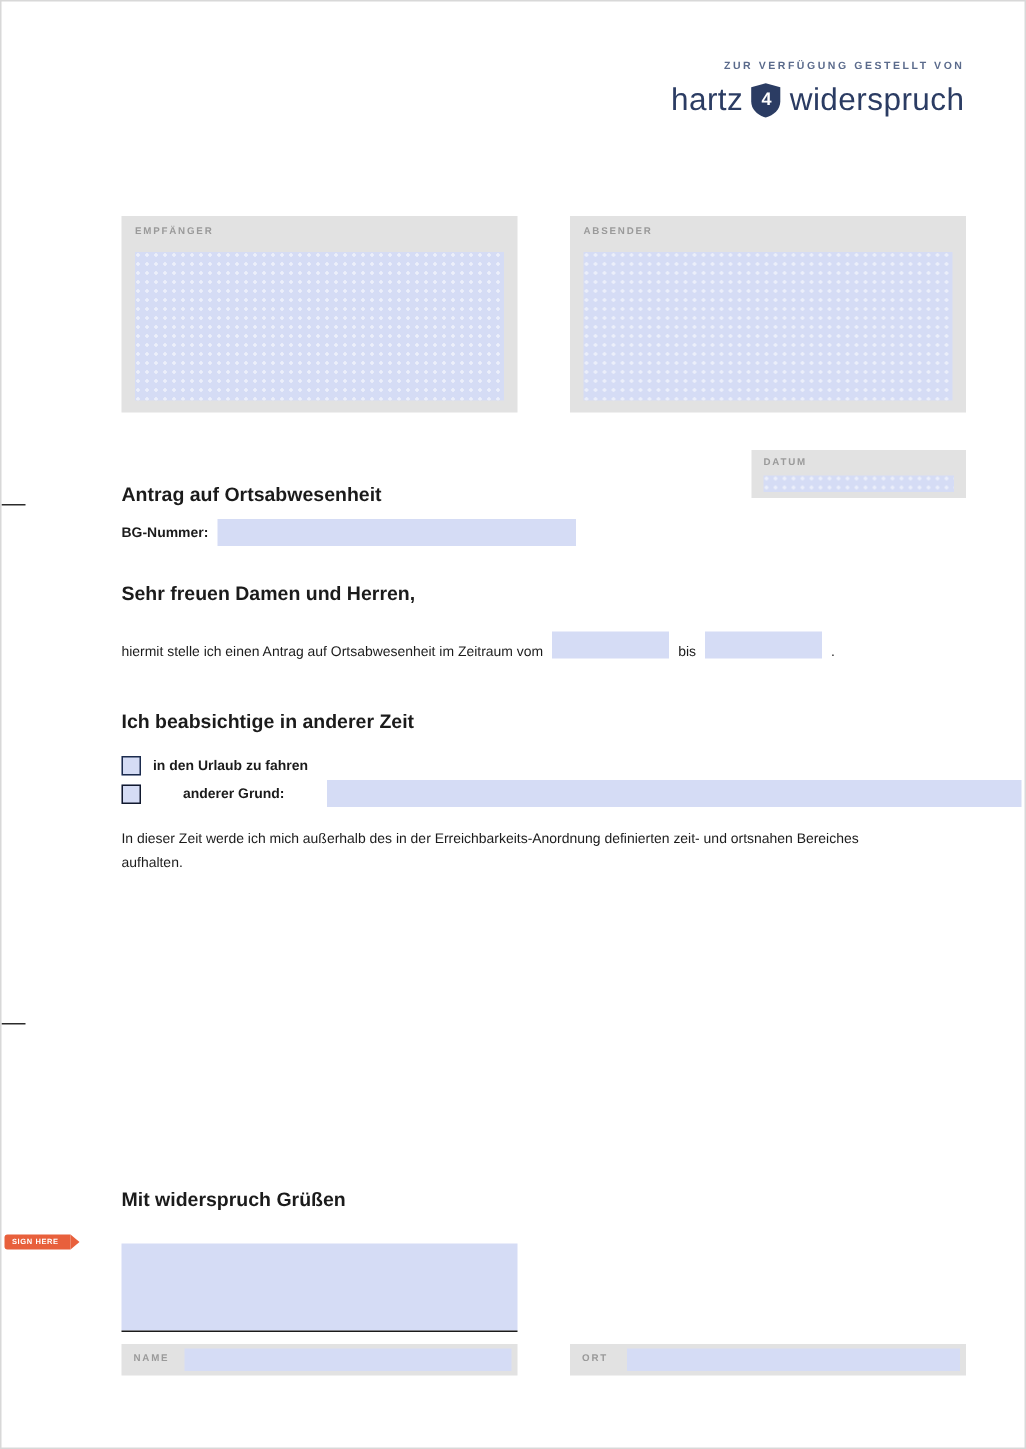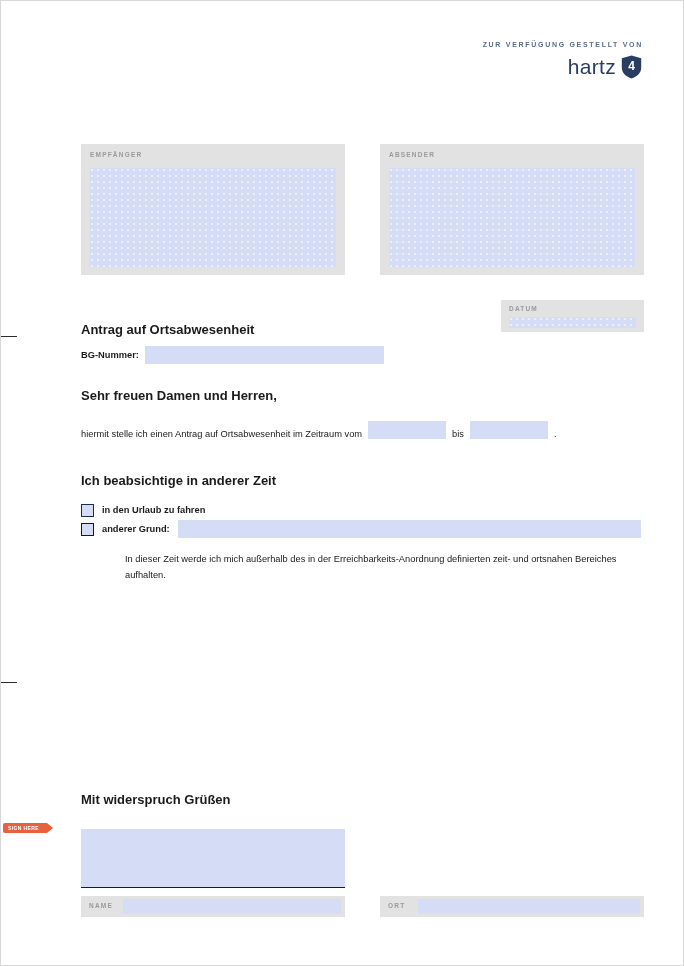--- a/index.html
+++ b/index.html
@@ -176,32 +176,31 @@
     background: #d5dcf5;
     border: 1px solid #1b2b4d;
     box-sizing: border-box;
     margin-right: 8px;
     flex: 0 0 auto;
   }
   .checkbox.dark { border: 1.6px solid #11192e; }
   .check-label { font-size: 9.3px; color: #1b1b1b; font-weight: 700; }
 
   #check-urlaub { left: 80px; top: 501px; text-align: center; }
-  #check-anderer { left: 80px; top: 520px; }
+  #check-anderer { left: 80px; top: 520px; gap: 20px; }
   #other-reason-input { width: 463px; margin-left: 8px; }
 
   #para-2 {
     position: absolute;
     left: 80px;
     top: 550px;
     width: 520px;
     font-size: 9.3px;
     color: #1b1b1b;
     line-height: 16px;
-    margin-left: 44px;
   }
   #para-3 {
     position: absolute;
     left: 80px;
     top: 598px;
     width: 520px;
     font-size: 9.3px;
     color: #1b1b1b;
     line-height: 16px;
   }
@@ -308,20 +307,21 @@
   <div class="brand">
     <div class="brand-kicker">ZUR VERFÜGUNG GESTELLT VON</div>
     <div class="brand-logo">
       <span class="brand-word-1">hartz</span>
       <span class="brand-shield">
         <svg width="21" height="24" viewBox="0 0 21 24" xmlns="http://www.w3.org/2000/svg">
           <path d="M10.5 0.5 L20.2 3.2 L20.2 12.5 C20.2 18.2 15.8 21.8 10.5 23.4 C5.2 21.8 0.8 18.2 0.8 12.5 L0.8 3.2 Z" fill="#2b3c63"></path>
         </svg>
         <span>4</span>
       </span>
+      <span class="brand-word-2">widerspruch</span>
     </div>
   </div>
 
   <div class="fold-mark" id="fold-1"></div>
   <div class="fold-mark" id="fold-2"></div>
 
   <div class="addr-box" id="recipient-box">
     <div class="addr-label">EMPFÄNGER</div>
     <textarea class="addr-field" style="resize: none; border: 0px; outline: 0px; font-family: &quot;Liberation Sans&quot;, sans-serif; font-size: 9px; padding: 3px;" placeholder=""></textarea>
   </div>

